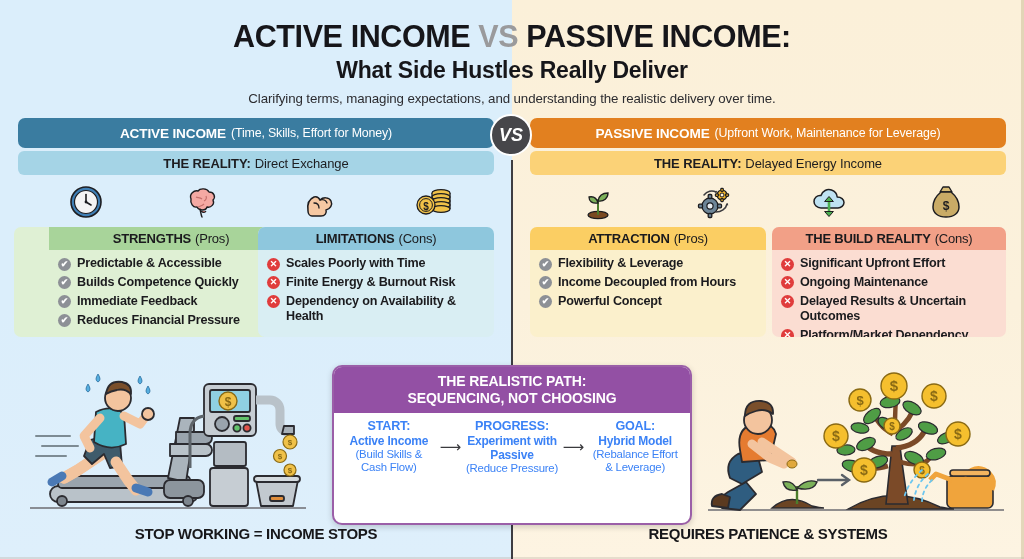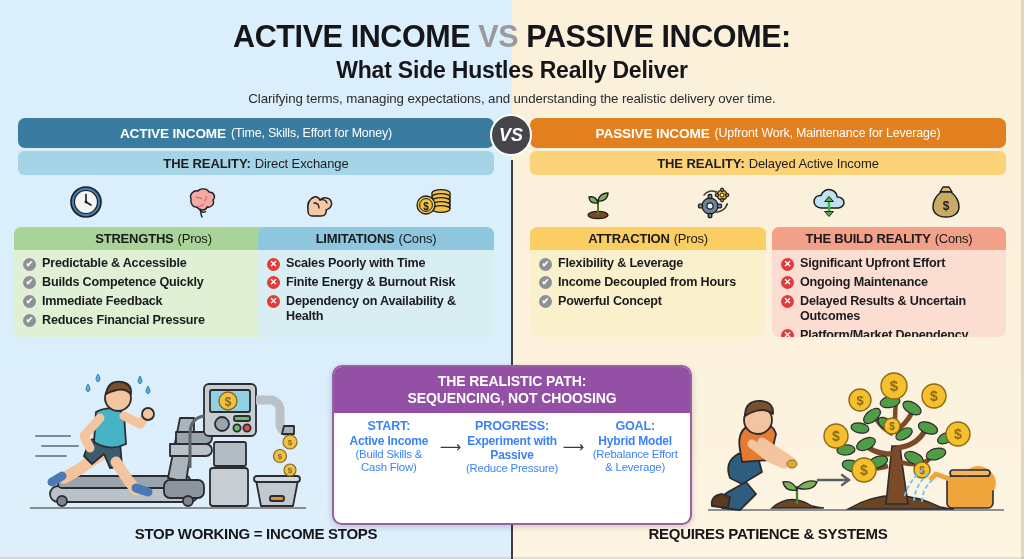--- a/index.html
+++ b/index.html
@@ -100,21 +100,21 @@
     line-height:1.22; margin-bottom:3.5px; letter-spacing:-0.2px;
   }
   .mark { flex:0 0 auto; width:13px; height:13px; border-radius:50%;
           margin-top:1.5px; position:relative; }
   .mark.ok  { background:#8d9096; }
   .mark.no  { background:#e03c3c; }
   .mark span { position:absolute; left:0; top:0; width:13px; height:13px;
                color:#fff; font-size:9px; line-height:13px; text-align:center;
                font-weight:bold; }
 
-  .card-strengths  { left:14px;  top:227px; width:279px; height:110px; background:#dff0d4; }
+  .card-strengths  { left:14px;  top:227px; width:279px; height:110px; background:#dff0d4;padding-left:35px; }
   .card-strengths .card-head { background:#a8d49a; }
   .card-limits     { left:258px; top:227px; width:236px; height:110px; background:#d9eef3; }
   .card-limits .card-head { background:#8ec7dd; }
   .card-attract    { left:530px; top:227px; width:236px; height:110px; background:#fbf0cc; }
   .card-attract .card-head { background:#fbce63; }
   .card-build      { left:772px; top:227px; width:234px; height:110px; background:#fbddd2; }
   .card-build .card-head { background:#f2a087; }
 
   
   .path {
@@ -186,21 +186,21 @@
   <div class="vs-badge">
     <span>VS</span>
   </div>
 
   <div class="reality reality-active">
     <b>THE REALITY:</b>
     <span>Direct Exchange</span>
   </div>
   <div class="reality reality-passive">
     <b>THE REALITY:</b>
-    <span>Delayed Active Income</span>
+    <span>Delayed Energy Income</span>
   </div>
 
   <div class="divider"></div>
 
   <div class="icon-row icon-row-left">
     <div class="icon-cell">
       <svg width="36" height="36" viewBox="0 0 36 36">
         <circle cx="18" cy="18" r="15" fill="#3f7fb5" stroke="#1d1d20" stroke-width="1.6"></circle>
         <circle cx="18" cy="18" r="11.5" fill="#f4f4f4" stroke="#1d1d20" stroke-width="1.2"></circle>
         <circle cx="18" cy="18" r="1.4" fill="#1d1d20"></circle>

